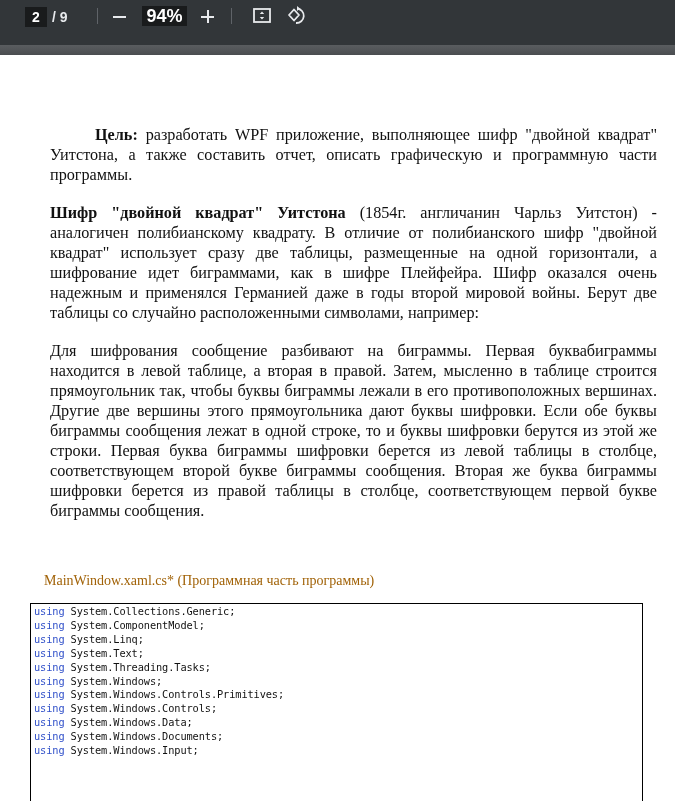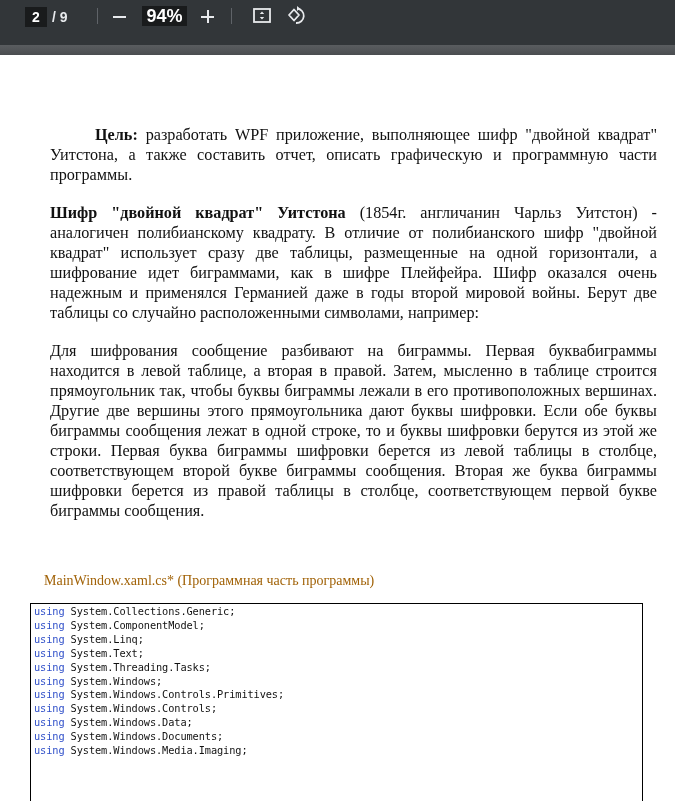--- a/index.html
+++ b/index.html
@@ -103,14 +103,14 @@
     <div class="code-line"><span class="kw">using</span><span> System.Collections.Generic;</span></div>
     <div class="code-line"><span class="kw">using</span><span> System.ComponentModel;</span></div>
     <div class="code-line"><span class="kw">using</span><span> System.Linq;</span></div>
     <div class="code-line"><span class="kw">using</span><span> System.Text;</span></div>
     <div class="code-line"><span class="kw">using</span><span> System.Threading.Tasks;</span></div>
     <div class="code-line"><span class="kw">using</span><span> System.Windows;</span></div>
     <div class="code-line"><span class="kw">using</span><span> System.Windows.Controls.Primitives;</span></div>
     <div class="code-line"><span class="kw">using</span><span> System.Windows.Controls;</span></div>
     <div class="code-line"><span class="kw">using</span><span> System.Windows.Data;</span></div>
     <div class="code-line"><span class="kw">using</span><span> System.Windows.Documents;</span></div>
-    <div class="code-line"><span class="kw">using</span><span> System.Windows.Media.Imaging;</span></div>
+    <div class="code-line"><span class="kw">using</span><span> System.Windows.Input;</span></div>
   </div>
 
 </body></html>

